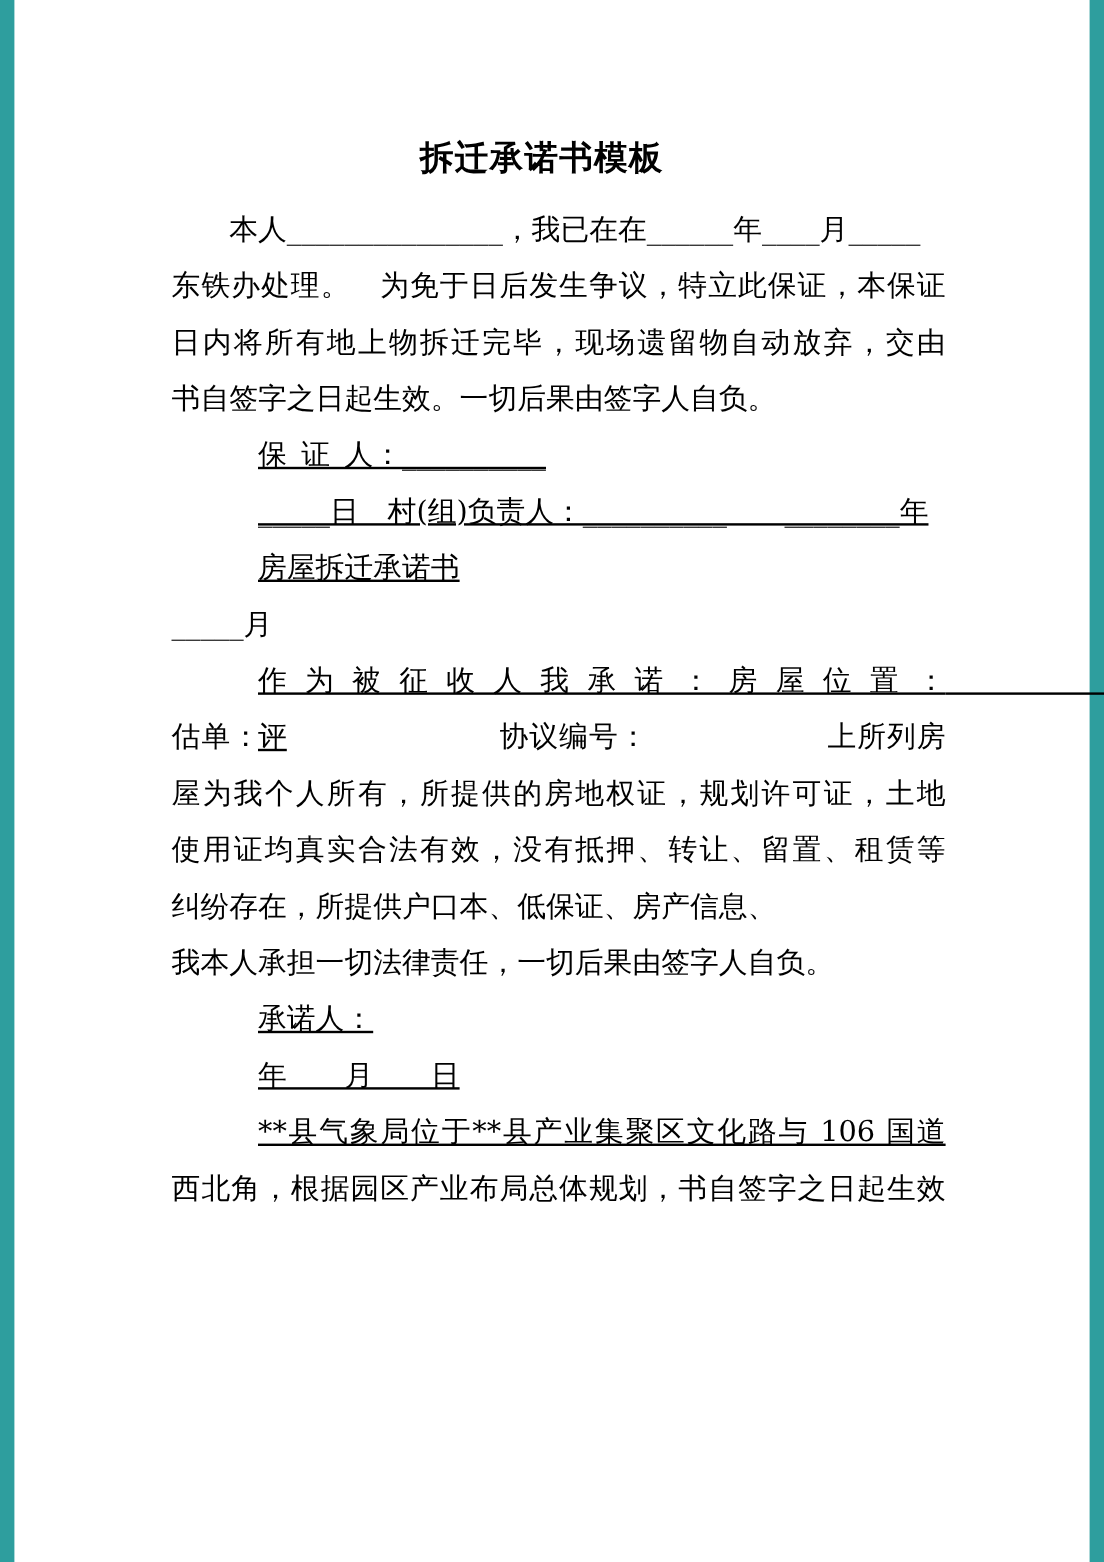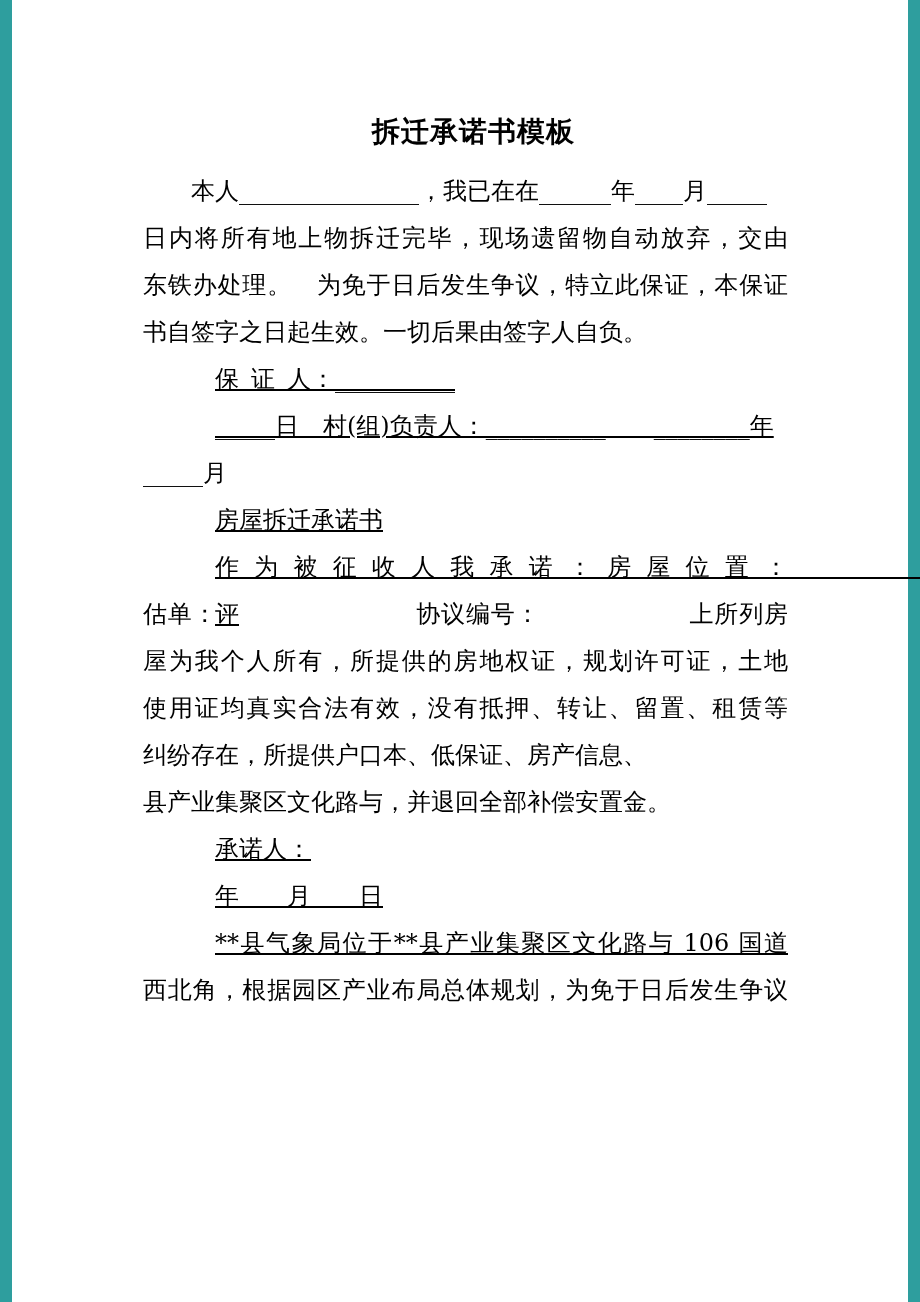--- a/index.html
+++ b/index.html
@@ -13,21 +13,21 @@
   }
   .edge-bar {
     position: absolute; top: 0; width: 12px; height: 1302px;
     background: #2E9E9E;
   }
   .edge-bar.left  { left: 0; }
   .edge-bar.right { right: 0; }
 
   .doc-title {
     position: absolute;
-    top: 112px; left: 151px; width: 645px;
+    top: 112px; left: 129px; width: 645px;
     font-size: 28px; font-weight: bold;
     line-height: 40px;
     text-align: center;
     letter-spacing: 1px;
     white-space: nowrap;
   }
   .doc-body {
     position: absolute;
     top: 168px; left: 143px; width: 645px;
     font-size: 24px;
@@ -48,31 +48,31 @@
 <body>
 
 <div class="edge-bar left"></div>
 <div class="edge-bar right"></div>
 
 <div>
   <div class="doc-title">拆迁承诺书模板</div>
 
   <div class="doc-body">
     <div class="ln ind2">本人_______________，我已在在______年____月_____</div>
+    <div class="ln just">东铁办处理。　为免于日后发生争议，特立此保证，本保证</div>
     <div class="ln just">日内将所有地上物拆迁完毕，现场遗留物自动放弃，交由</div>
-    <div class="ln just">东铁办处理。　为免于日后发生争议，特立此保证，本保证</div>
     <div class="ln">书自签字之日起生效。一切后果由签字人自负。</div>
     <div class="ln ind3">保 证 人：__________</div>
     <div class="ln ind3">_____日　村(组)负责人：__________　　________年</div>
+    <div class="ln ind3">房屋拆迁承诺书</div>
     <div class="ln">_____月</div>
-    <div class="ln ind3">房屋拆迁承诺书</div>
     <div class="ln ind3 just">作为被征收人我承诺：房屋位置：　　　　　　　　评</div>
     <div class="ln just">估单：　　　　　　　　协议编号：　　　　　　上所列房</div>
     <div class="ln just">屋为我个人所有，所提供的房地权证，规划许可证，土地</div>
     <div class="ln just">使用证均真实合法有效，没有抵押、转让、留置、租赁等</div>
     <div class="ln">纠纷存在，所提供户口本、低保证、房产信息、</div>
-    <div class="ln">县产业集聚区文化路与，并退回全部补偿安置金。</div>
+    <div class="ln">我本人承担一切法律责任，一切后果由签字人自负。</div>
     <div class="ln ind3">承诺人：</div>
     <div class="ln ind3">年　　月　　日</div>
     <div class="ln ind3 just">**县气象局位于**县产业集聚区文化路与 106 国道</div>
-    <div class="ln just">西北角，根据园区产业布局总体规划，为免于日后发生争议</div>
+    <div class="ln just">西北角，根据园区产业布局总体规划，书自签字之日起生效</div>
   </div>
 </div>
 
 </body></html>

